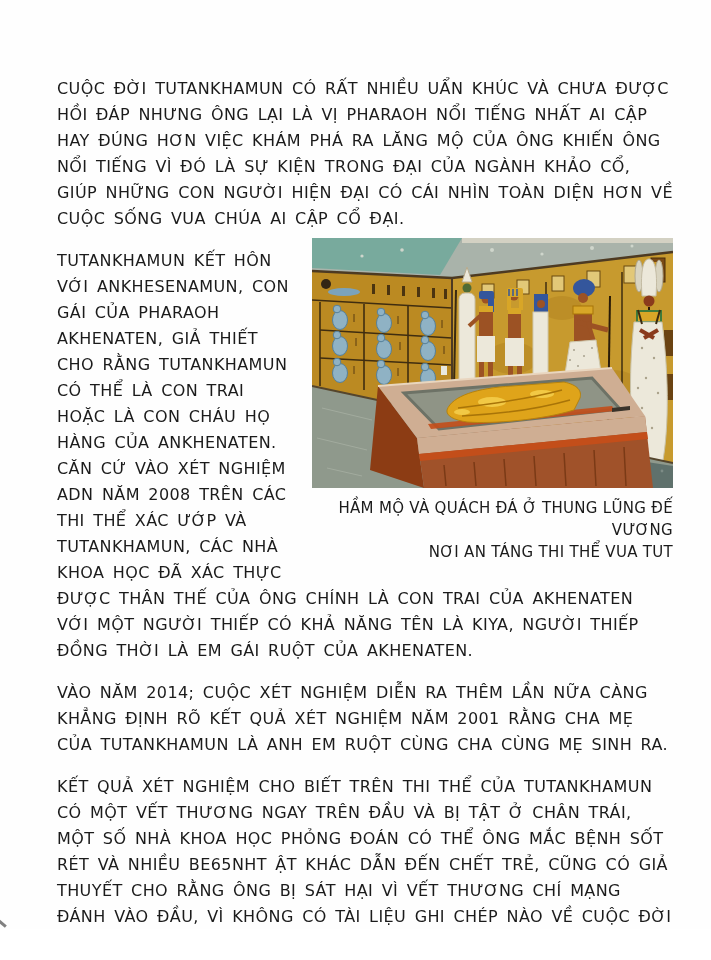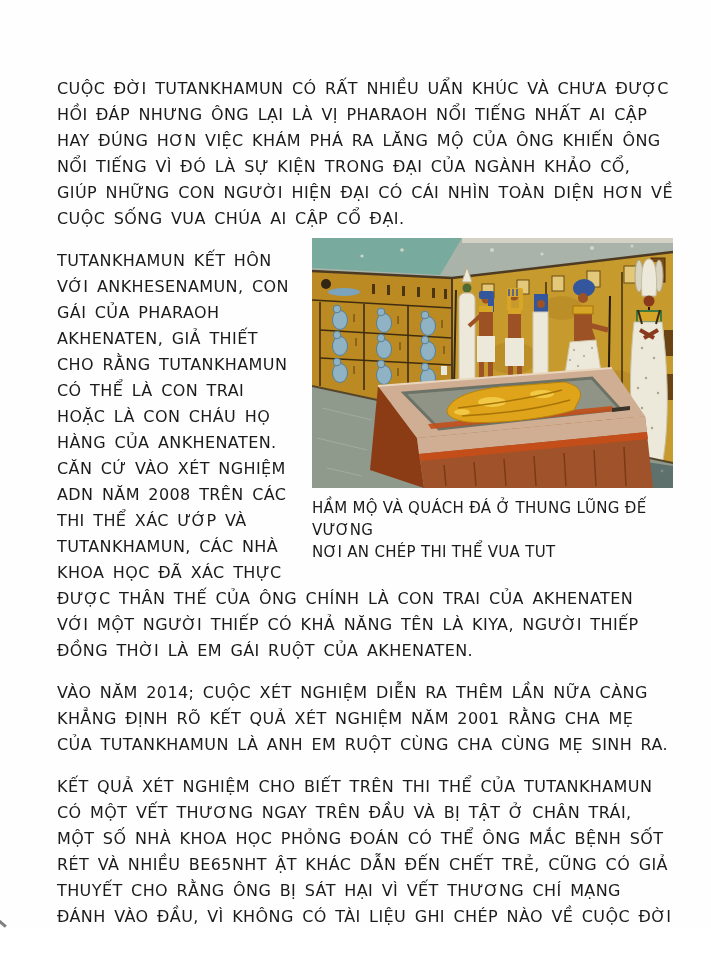--- a/index.html
+++ b/index.html
@@ -28,21 +28,21 @@
   }
   figure.tomb{
     float:right;
     width:361px;
     margin:-10px 0 8px 12px;
     padding:0;
   }
   figure.tomb svg{display:block;width:361px;height:250px;}
   figcaption{
     margin-top:9px;
-    text-align:left;
+    text-align:right;
     font-size:15px;
     line-height:22px;
     letter-spacing:0.3px;
     color:var(--text,#1b1b1b);
   }
   .artifact{
     position:absolute;left:-3px;bottom:4px;width:10px;height:3px;
     background:#4a4a4a;transform:rotate(40deg);opacity:.7;
   }
   
@@ -297,21 +297,21 @@
           </g>
           <g stroke="#a87408" stroke-width="1.5" fill="none">
             <path d="M150,178 C190,176 230,170 258,162"></path>
             <path d="M146,170 C180,166 220,160 250,152"></path>
           </g>
           <path d="M300,170 L318,168 L318,172 L300,174 Z" fill="#3a332a"></path>
         </g>
       </svg>
       <figcaption>
         <span>HẦM MỘ VÀ QUÁCH ĐÁ Ở THUNG LŨNG ĐẾ VƯƠNG</span><br>
-        <span>NƠI AN CHÉP THI THỂ VUA TUT</span>
+        <span>NƠI AN TÁNG THI THỂ VUA TUT</span>
       </figcaption>
     </figure>
 
     <p class="para">TUTANKHAMUN KẾT HÔN VỚI ANKHESENAMUN, CON GÁI CỦA PHARAOH AKHENATEN, GIẢ THIẾT CHO RẰNG TUTANKHAMUN CÓ THỂ LÀ CON TRAI HOẶC LÀ CON CHÁU HỌ HÀNG CỦA ANKHENATEN. CĂN CỨ VÀO XÉT NGHIỆM ADN NĂM 2008 TRÊN CÁC THI THỂ XÁC ƯỚP VÀ TUTANKHAMUN, CÁC NHÀ KHOA HỌC ĐÃ XÁC THỰC ĐƯỢC THÂN THẾ CỦA ÔNG CHÍNH LÀ CON TRAI CỦA AKHENATEN VỚI MỘT NGƯỜI THIẾP CÓ KHẢ NĂNG TÊN LÀ KIYA, NGƯỜI THIẾP ĐỒNG THỜI LÀ EM GÁI RUỘT CỦA AKHENATEN.</p>
     <p class="para">VÀO NĂM 2014; CUỘC XÉT NGHIỆM DIỄN RA THÊM LẦN NỮA CÀNG KHẲNG ĐỊNH RÕ KẾT QUẢ XÉT NGHIỆM NĂM 2001 RẰNG CHA MẸ CỦA TUTANKHAMUN LÀ ANH EM RUỘT CÙNG CHA CÙNG MẸ SINH RA.</p>
     <p class="para">KẾT QUẢ XÉT NGHIỆM CHO BIẾT TRÊN THI THỂ CỦA TUTANKHAMUN CÓ MỘT VẾT THƯƠNG NGAY TRÊN ĐẦU VÀ BỊ TẬT Ở CHÂN TRÁI, MỘT SỐ NHÀ KHOA HỌC PHỎNG ĐOÁN CÓ THỂ ÔNG MẮC BỆNH SỐT RÉT VÀ NHIỀU BE65NHT ẬT KHÁC DẪN ĐẾN CHẾT TRẺ, CŨNG CÓ GIẢ THUYẾT CHO RẰNG ÔNG BỊ SÁT HẠI VÌ VẾT THƯƠNG CHÍ MẠNG ĐÁNH VÀO ĐẦU, VÌ KHÔNG CÓ TÀI LIỆU GHI CHÉP NÀO VỀ CUỘC ĐỜI TUTANKHAMUN NÊN CÁI CHẾT CỦA ÔNG VẪN ĐANG GÂY RA TRANH CÃI.</p>
 
   </div>
   <div class="artifact"></div>
 </div>

